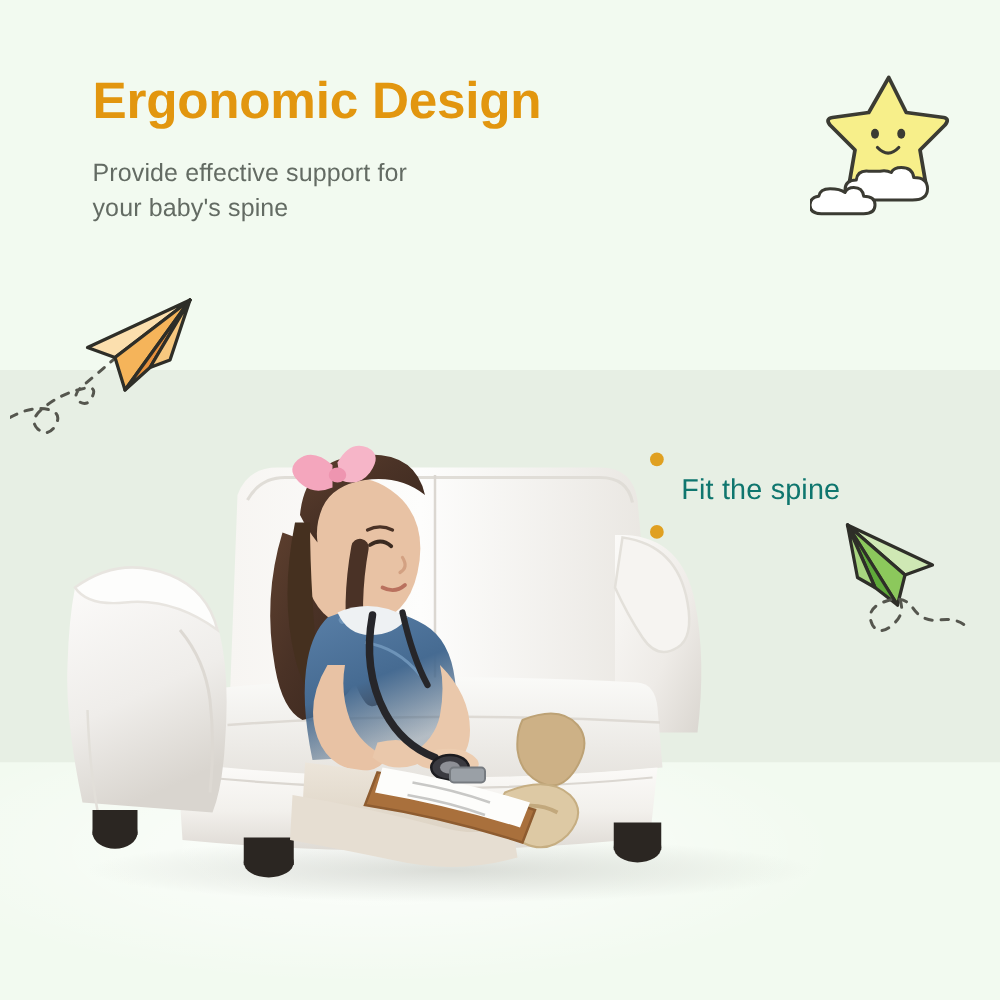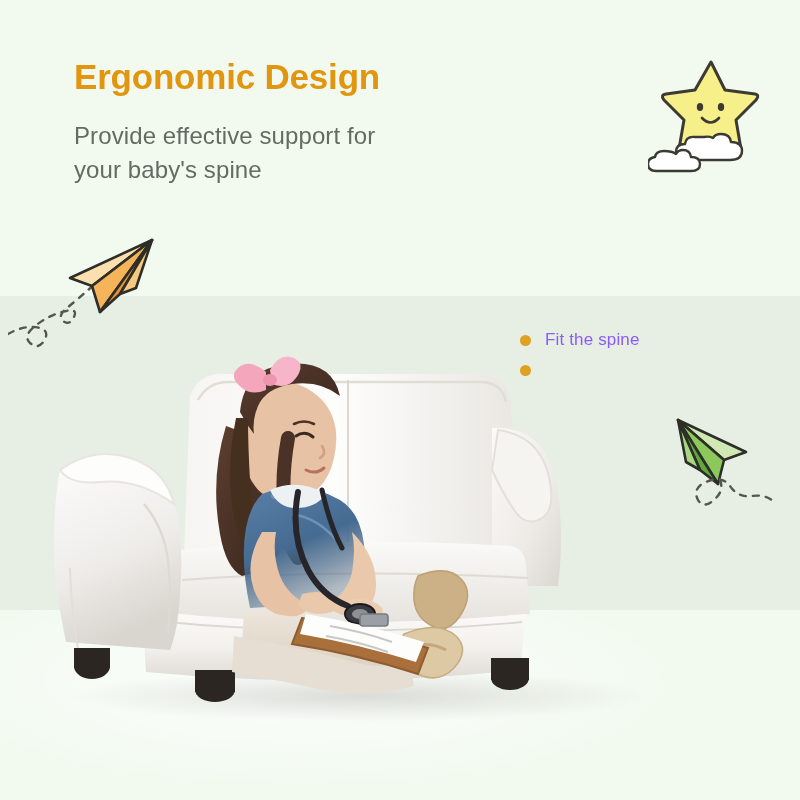--- a/index.html
+++ b/index.html
@@ -34,29 +34,29 @@
 
   
   #headline-block {
     position: absolute;
     left: 74px;
     top: 58px;
     width: 470px;
   }
   #page-title {
     margin: 0;
-    font-size: 35px;
+    font-size: 41px;
     font-weight: bold;
     letter-spacing: -0.2px;
     color: #e2960f;
     line-height: 1.1;
   }
   #page-subtitle {
     margin: 22px 0 0 0;
-    font-size: 24px;
+    font-size: 20px;
     font-weight: 400;
     color: #636b63;
     line-height: 1.42;
     letter-spacing: 0.1px;
     white-space: pre-line;
   }
 
   
   #feature-list {
     position: absolute;
@@ -73,24 +73,25 @@
   }
   .feature-bullet {
     width: 11px;
     height: 11px;
     border-radius: 50%;
     background: #e0a021;
     flex: 0 0 auto;
     margin-right: 14px;
   }
   .feature-label {
-    font-size: 17px;
-    color: #8b5cf6;
+    font-size: 23px;
+    color: #0f766e;
     letter-spacing: 0.15px;
     white-space: nowrap;
+    margin-top: 48px;
   }
 
   
   #star-cloud-decor {
     position: absolute;
     left: 648px;
     top: 54px;
     width: 144px;
     height: 124px;
   }

